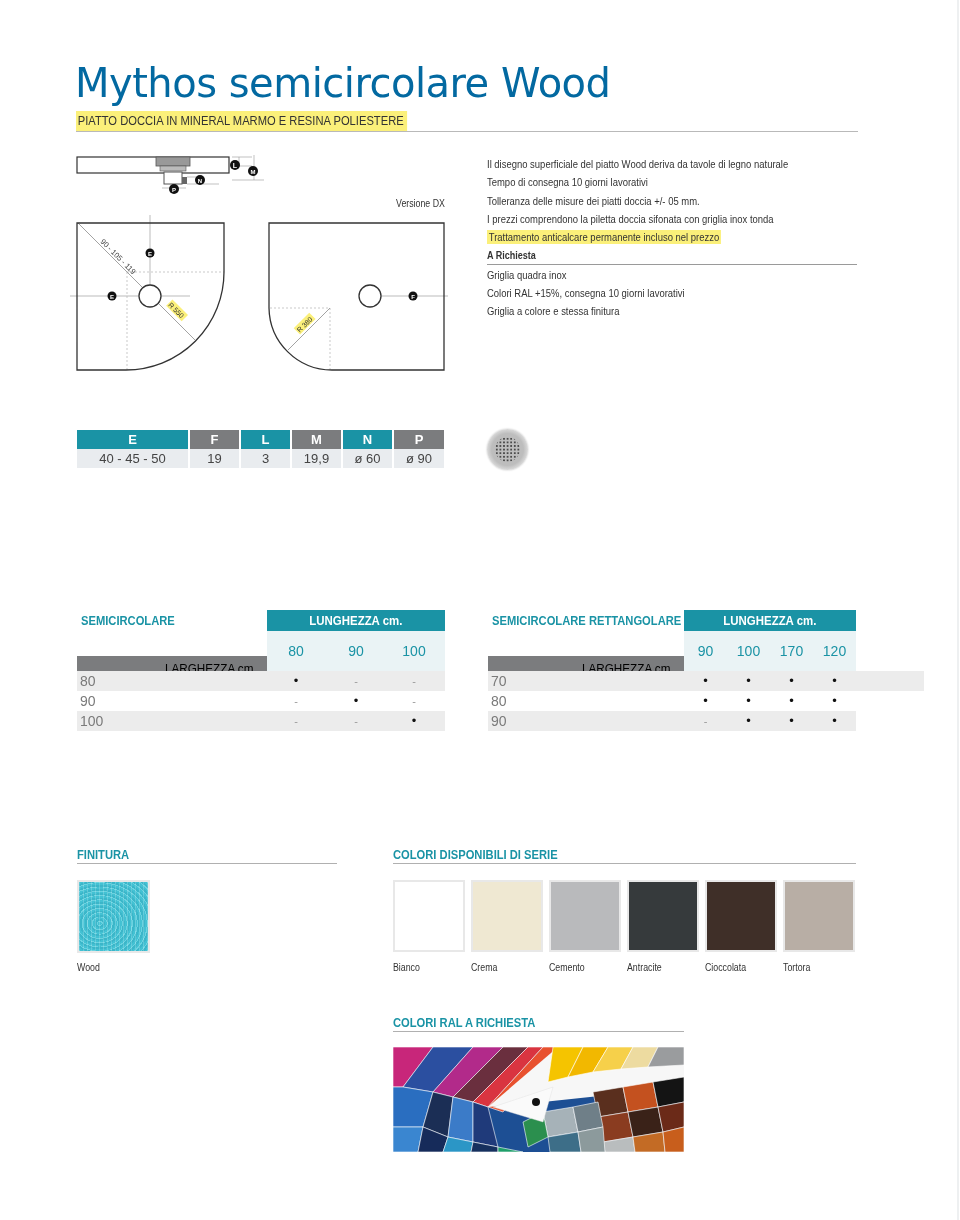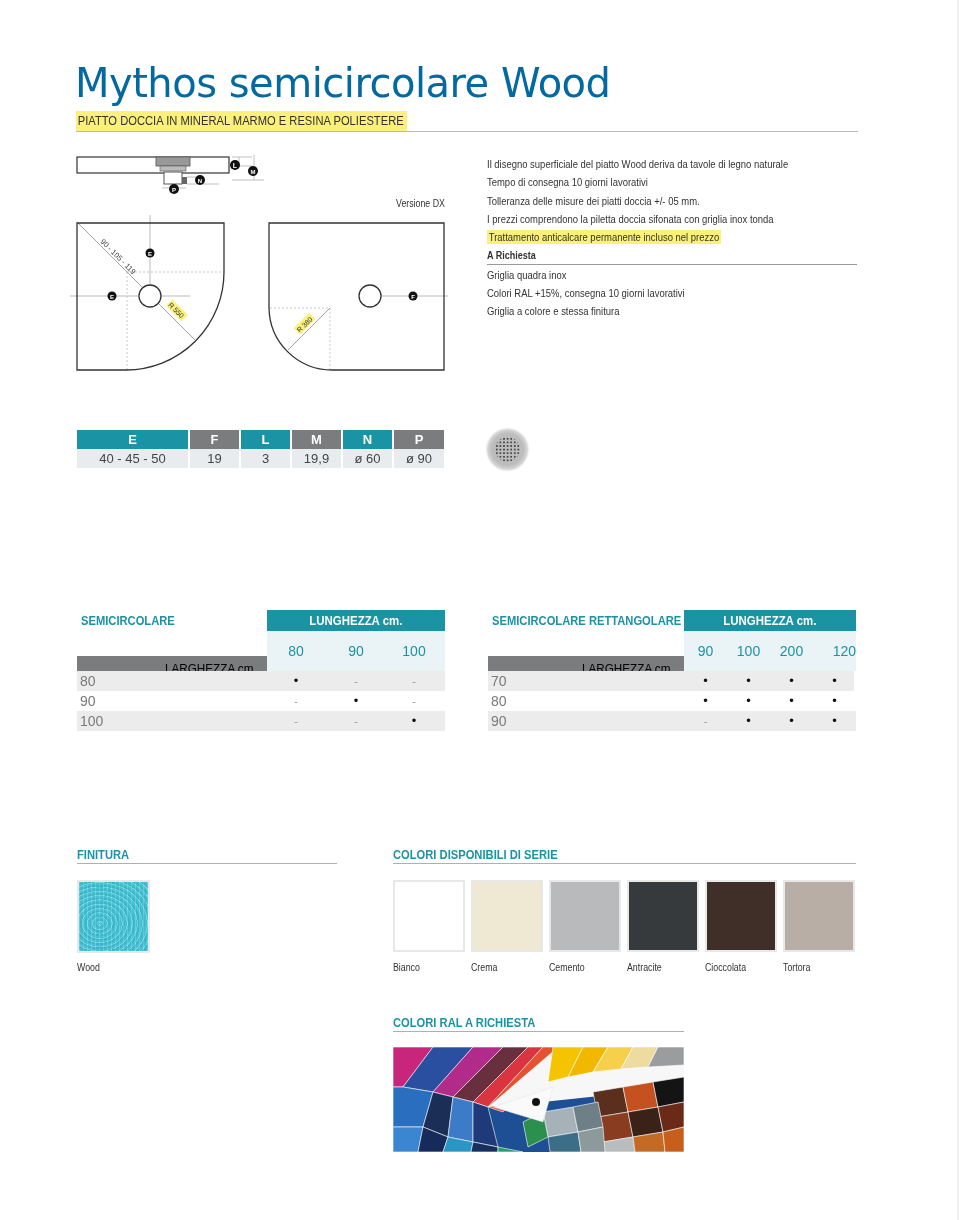--- a/index.html
+++ b/index.html
@@ -204,25 +204,25 @@
     <span class="cell" style="left:308px; width:58px;">•</span>
   </div>
 </div>
 
 <div class="size-block" style="left:488px; width:368px; height:122px;">
   <div class="label">SEMICIRCOLARE RETTANGOLARE</div>
   <div class="lung-head" style="left:196px; width:172px;"><span>LUNGHEZZA cm.</span></div>
   <div class="col-bg" style="left:196px; width:172px;"></div>
   <div class="col-num" style="left:196px; width:43px;">90</div>
   <div class="col-num" style="left:239px; width:43px;">100</div>
-  <div class="col-num" style="left:282px; width:43px;">200</div>
-  <div class="col-num" style="left:325px; width:43px;text-align:right;">120</div>
+  <div class="col-num" style="left:282px; width:43px;">170</div>
+  <div class="col-num" style="left:325px; width:43px;">120</div>
   <div class="larg-head" style="width:196px;"><span>LARGHEZZA cm.</span></div>
 
-  <div class="row shade" style="top:61px; width:366px;">
+  <div class="row shade" style="top:61px; width:436px;">
     <span class="rlab">70</span>
     <span class="cell" style="left:196px; width:43px;">•</span>
     <span class="cell" style="left:239px; width:43px;">•</span>
     <span class="cell" style="left:282px; width:43px;">•</span>
     <span class="cell" style="left:325px; width:43px;">•</span>
   </div>
   <div class="row" style="top:81px; width:368px;">
     <span class="rlab">80</span>
     <span class="cell" style="left:196px; width:43px;">•</span>
     <span class="cell" style="left:239px; width:43px;">•</span>

